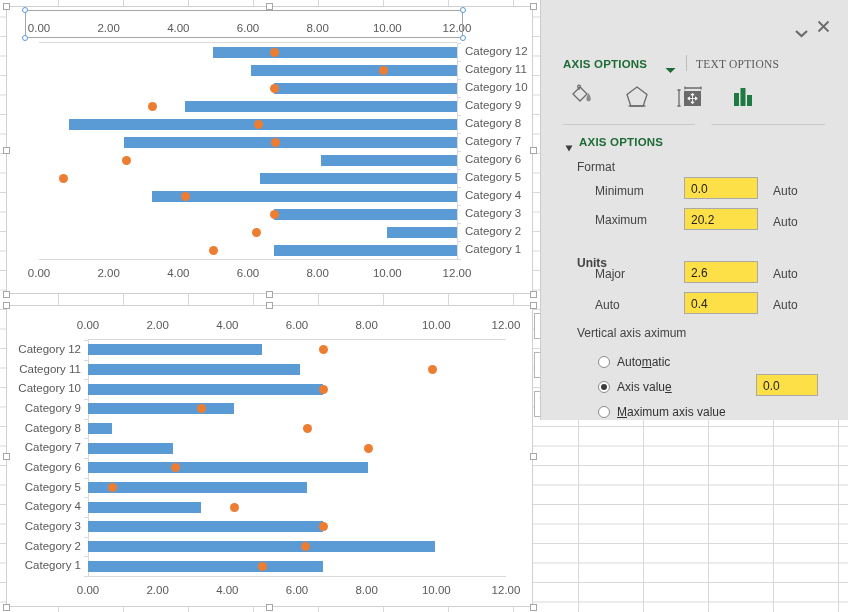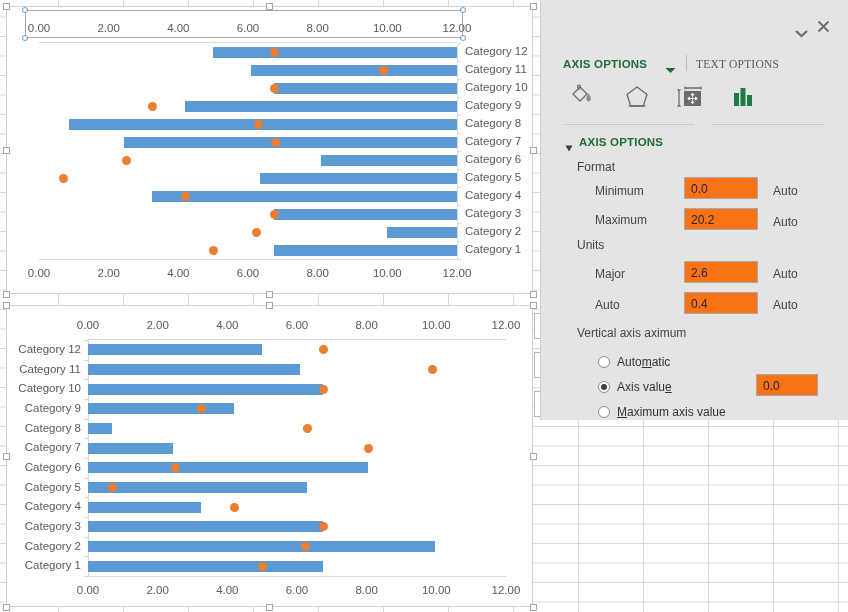--- a/index.html
+++ b/index.html
@@ -96,21 +96,21 @@
     border-bottom:8px solid #e4e4e4;
   }
   #section-head{
     position:absolute;left:38px;top:136px;font-size:11.5px;font-weight:bold;
     color:#1e6b36;letter-spacing:.2px;
   }
   #section-caret{position:absolute;left:24px;top:139px;}
   .pane-group{position:absolute;left:36px;font-size:12px;color:#444;}
   .pane-row-label{position:absolute;font-size:12px;color:#444;}
   .pane-input{
-    position:absolute;height:22px;background:#f97316;border:1px solid #a9a9a9;
+    position:absolute;height:22px;background:#fde047;border:1px solid #a9a9a9;
     box-sizing:border-box;font-size:12px;color:#222;padding:2px 0 0 6px;
     line-height:18px;
   }
   .pane-auto{position:absolute;font-size:12px;color:#444;}
   .radio{
     position:absolute;width:12px;height:12px;border-radius:50%;
     border:1px solid #8d8d8d;box-sizing:border-box;background:#fff;
   }
   .radio.checked::after{
     content:"";position:absolute;left:2px;top:2px;width:6px;height:6px;
@@ -380,21 +380,21 @@
   <div class="pane-group" style="top:160px;">Format</div>
 
   <div class="pane-row-label" style="left:54px;top:184px;">Minimum</div>
   <div class="pane-input" style="left:143px;top:177px;width:74px;">0.0</div>
   <div class="pane-auto" style="left:232px;top:184px;">Auto</div>
 
   <div class="pane-row-label" style="left:54px;top:213px;">Maximum</div>
   <div class="pane-input" style="left:143px;top:208px;width:74px;">20.2</div>
   <div class="pane-auto" style="left:232px;top:215px;">Auto</div>
 
-  <div class="pane-group" style="top:238px;">Units</div>
+  <div class="pane-group" style="top:256px;font-weight:bold;">Units</div>
 
   <div class="pane-row-label" style="left:54px;top:267px;">Major</div>
   <div class="pane-input" style="left:143px;top:261px;width:74px;">2.6</div>
   <div class="pane-auto" style="left:232px;top:267px;">Auto</div>
 
   <div class="pane-row-label" style="left:54px;top:298px;">Auto</div>
   <div class="pane-input" style="left:143px;top:292px;width:74px;">0.4</div>
   <div class="pane-auto" style="left:232px;top:298px;">Auto</div>
 
   <div class="pane-group" style="left:36px;top:326px;">Vertical axis aximum</div>

